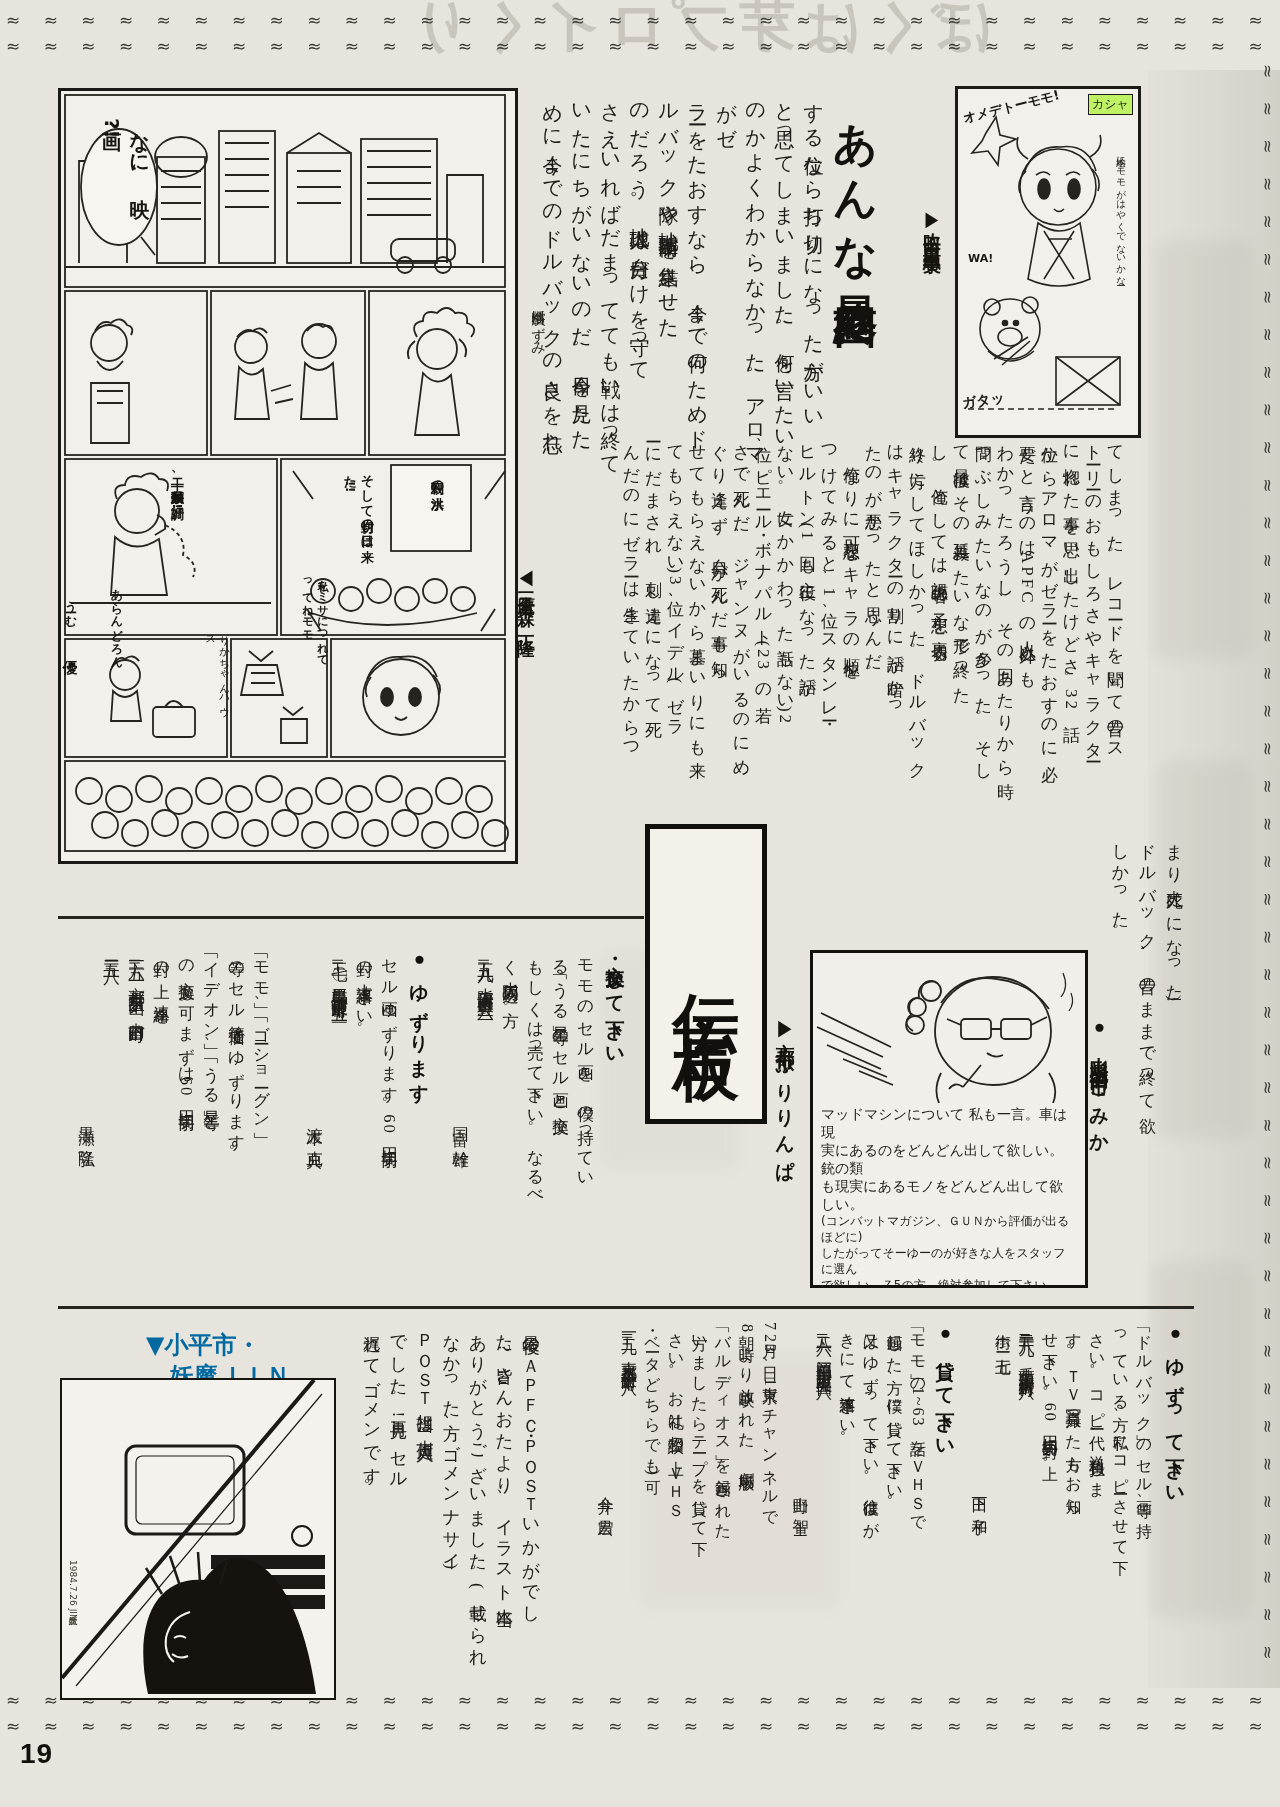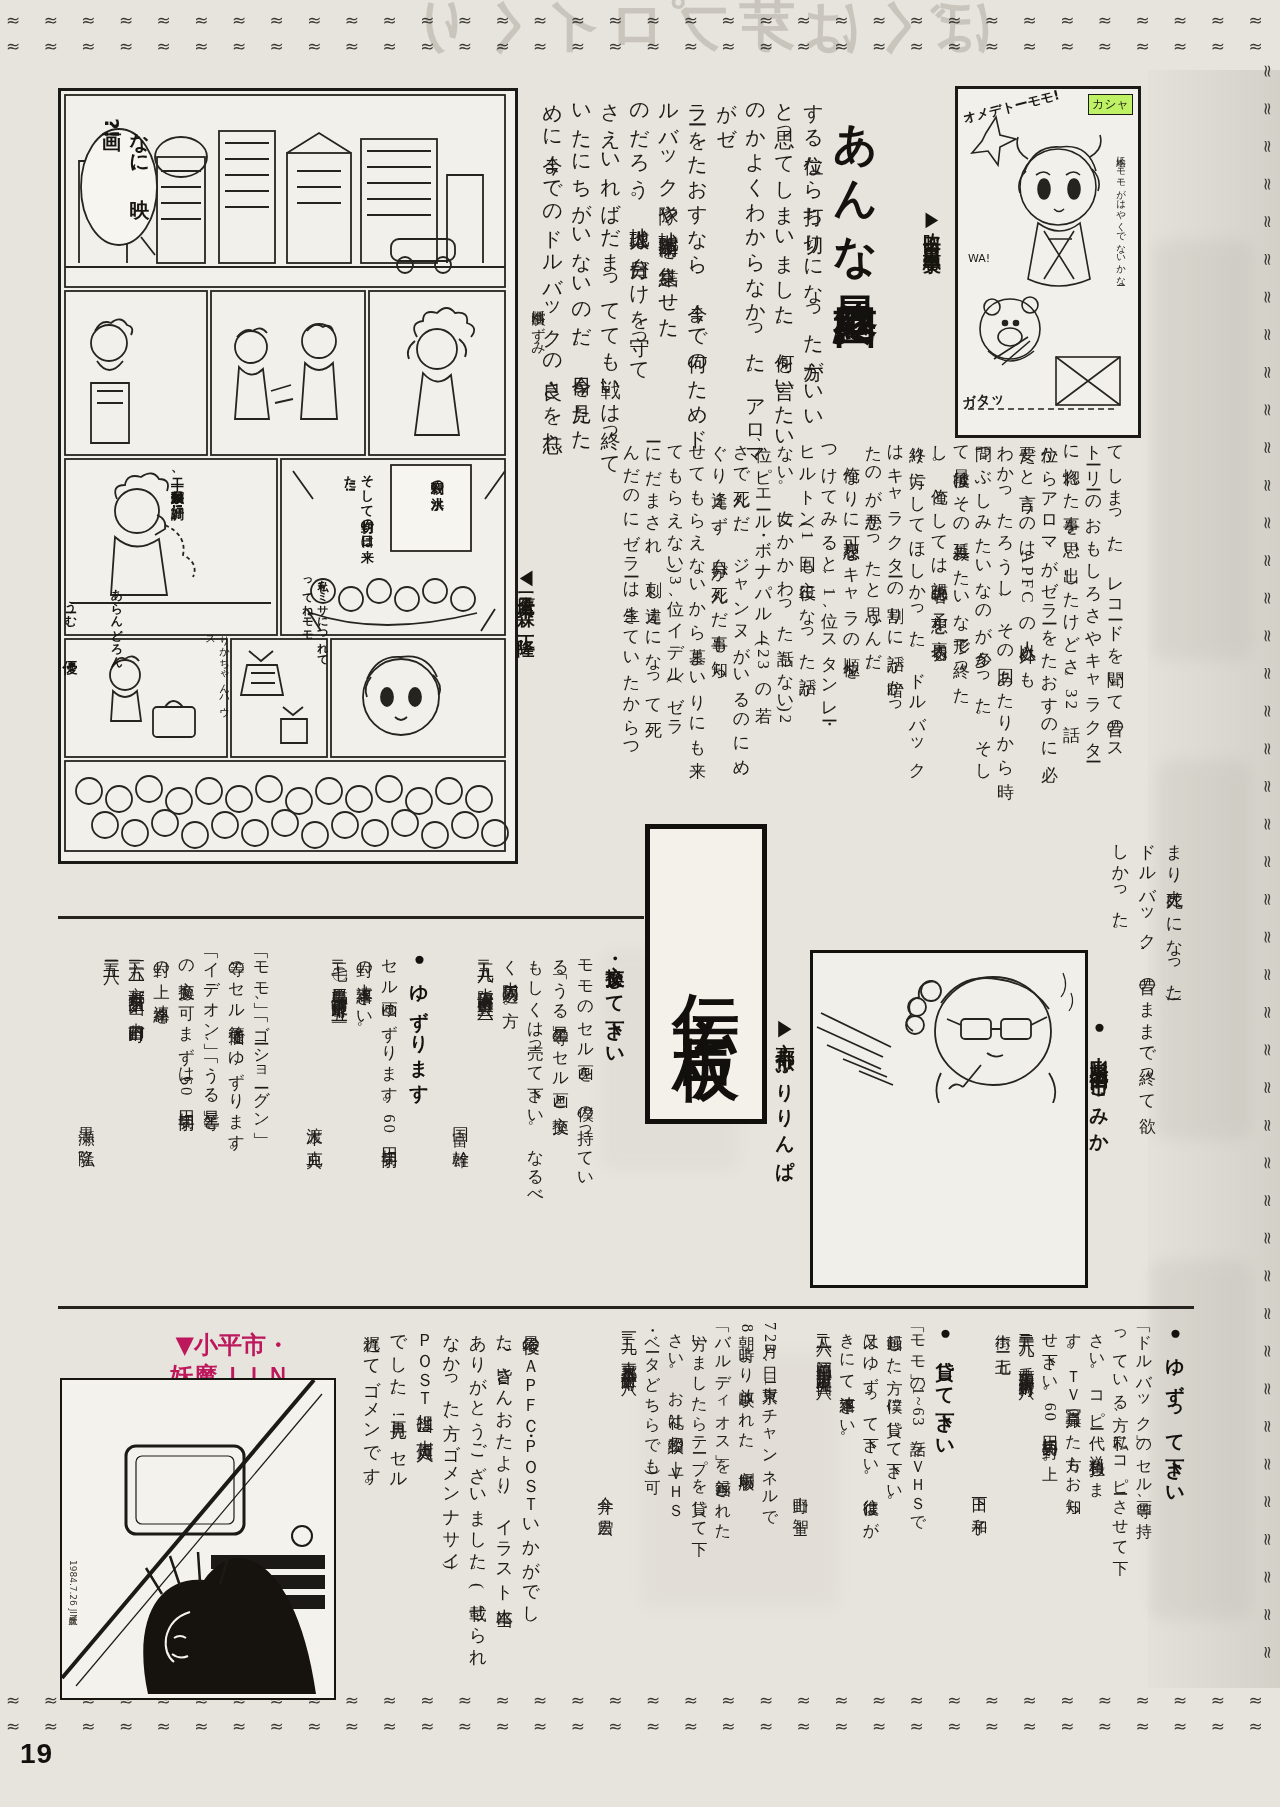--- a/index.html
+++ b/index.html
@@ -63,21 +63,21 @@
     writing-mode:vertical-rl;font-family:"Liberation Serif",serif;font-weight:bold;
     font-size:66px;letter-spacing:22px;color:#12100c;
   }
   .purin-box{position:absolute;left:810px;top:950px;width:272px;height:332px;
     background:#f1efe9;border:3px solid #14120d;overflow:hidden;}
   .purin-lines{padding:2px 8px 4px 8px;font-size:12px;line-height:16px;}
   .purin-lines div:nth-child(-n+3){font-size:14px;line-height:18px;}
   .momo-box{position:absolute;left:955px;top:86px;width:180px;height:346px;
     background:#f2f0eb;border:3px solid #1c1a16;overflow:hidden;}
   .jin-label{position:absolute;left:146px;top:1330px;font-family:"DejaVu Sans",sans-serif;
-    font-weight:bold;font-size:24px;line-height:31px;color:#be185d;text-align:right;}
+    font-weight:bold;font-size:24px;line-height:31px;color:#0369a1;}
   .pagenum{position:absolute;left:20px;top:1738px;font-family:"Liberation Sans",sans-serif;
     font-weight:bold;font-size:28px;color:#12100c;letter-spacing:1px;}
   svg{display:block;}
 </style>
 </head>
 <body>
 
 <div class="page">
 
   <div class="bleed"></div>
@@ -258,21 +258,21 @@
         <path d="M30,262 q22,20 46,0 M36,270 l34,-22 M44,276 l28,-24"></path>
         <rect x="98" y="268" width="64" height="48"></rect>
         <path d="M98,268 l64,48 M162,268 l-64,48"></path>
         <path d="M10,320 h150" stroke-dasharray="6 4"></path>
       </g>
     </svg>
   </div>
   <div class="note" style="left:962px;top:98px;font-size:13px;transform:rotate(-14deg);font-weight:bold">オメデトーモモ!</div>
   <div class="note" style="left:1088px;top:94px;font-size:12px;border:1.5px solid #1c1a16;padding:1px 3px;background:#bef264">カシャ</div>
   <div class="hand-v" style="left:1114px;top:150px;height:180px;font-size:9.5px">絵本にモモがはやくでないかなー</div>
-  <div class="note" style="left:968px;top:252px;font-size:11px;font-weight:normal">WA!</div>
+  <div class="note" style="left:968px;top:252px;font-size:11px;font-weight:bold">WA!</div>
   <div class="note" style="left:962px;top:392px;font-size:14px;font-weight:bold;transform:rotate(-8deg)">ガタッ</div>
 
   <div class="cols" style="left:618px;top:433px;width:508px;height:386px;font-size:17px;line-height:22px;letter-spacing:3px">
       <div>てしまった。レコードを聞いて昔のス</div>
       <div>トーリーのおもしろさやキャラクター</div>
       <div>に惚れた事を思い出したけどさ。32話</div>
       <div>位からアロマがゼラーをたおすのに必</div>
       <div>要だと言うのはAPFCの人以外にも</div>
       <div>わかったろうし、その回あたりから時</div>
       <div>間つぶしみたいなのが多かった。そし</div>
@@ -347,20 +347,28 @@
         <path d="M128,50 q20,-30 56,-24 q34,4 52,30"></path>
         <rect x="148" y="66" width="30" height="20" rx="4"></rect>
         <rect x="188" y="66" width="30" height="20" rx="4"></rect>
         <path d="M178,76 h10 M148,72 l-14,-6 M218,72 l16,-8"></path>
         <path d="M174,100 q8,6 16,2"></path>
         <path d="M168,112 l-18,22 M150,134 q-8,-6 -14,2"></path>
         <path d="M236,120 q10,16 4,30 M128,120 q-8,16 -2,30"></path>
         <path d="M250,20 q6,14 -2,24 M258,40 q4,10 -2,18" stroke-width="1.2"></path>
       </g>
     </svg>
+    <div class="hand purin-lines">
+        <div>マッドマシンについて 私も一言。車は現</div>
+        <div>実にあるのをどんどん出して欲しい。銃の類</div>
+        <div>も現実にあるモノをどんどん出して欲しい。</div>
+        <div>(コンバットマガジン、ＧＵＮから評価が出るほどに)</div>
+        <div>したがってそーゆーのが好きな人をスタッフに選ん</div>
+        <div>で欲しい。Ｚ5の方、絶対参加して下さい。</div>
+      </div>
   </div>
   <div class="attr" style="left:772px;top:1005px;height:300px;font-size:19px">▶京都市・ぷりりんぱ</div>
 
   <div class="divider" style="left:58px;top:1306px;width:1136px"></div>
 
   <div class="head-v" style="left:1162px;top:1322px;height:210px;font-size:19px">●ゆずって下さい</div>
   <div class="cols" style="left:964px;top:1322px;width:192px;height:342px;font-size:16px;line-height:23.5px">
       <div>「ドルバック」のセル画等、持</div>
       <div>っている方、私にコピーさせて下</div>
       <div>さい。コピー代、送料負担しま</div>

